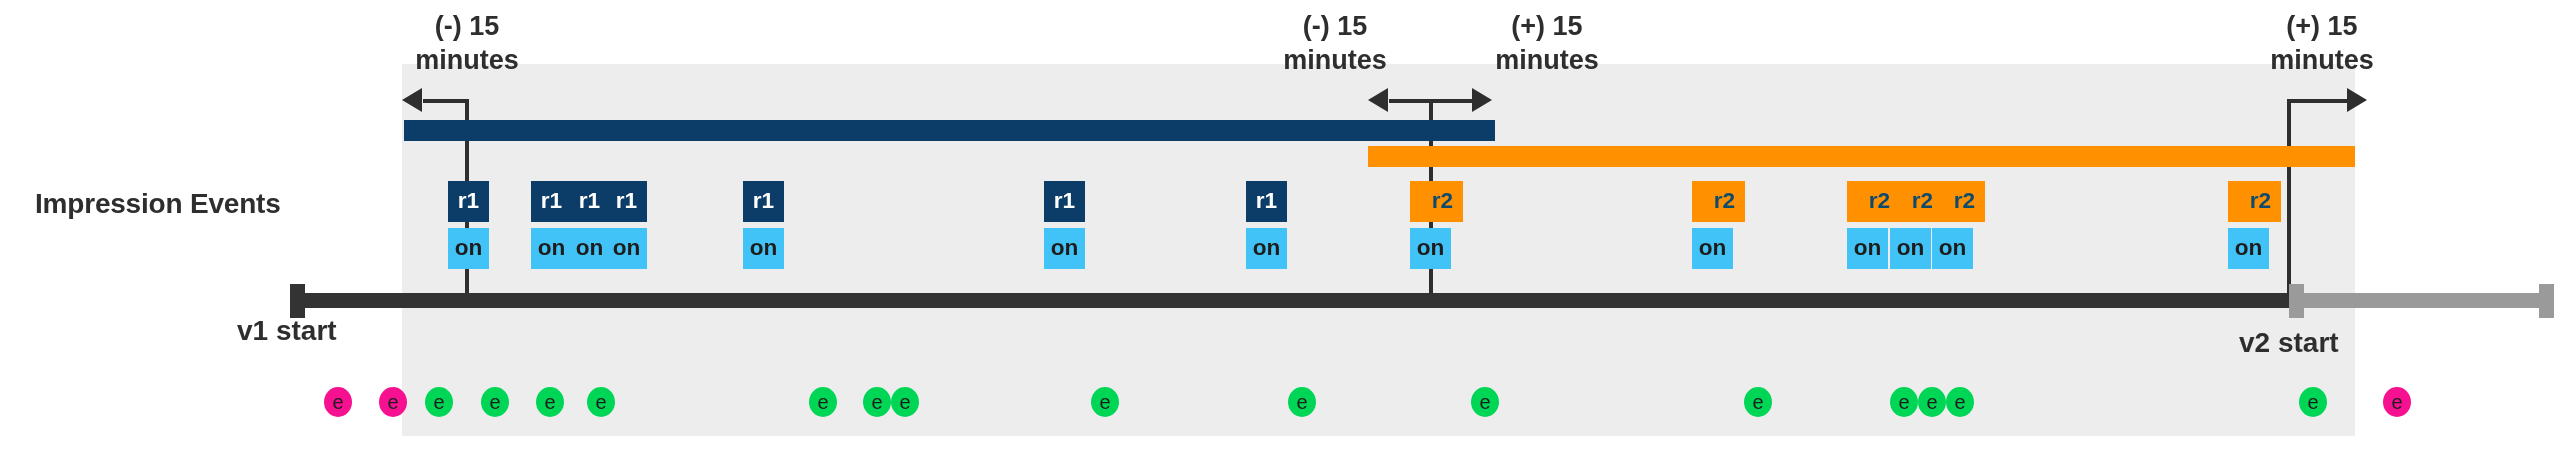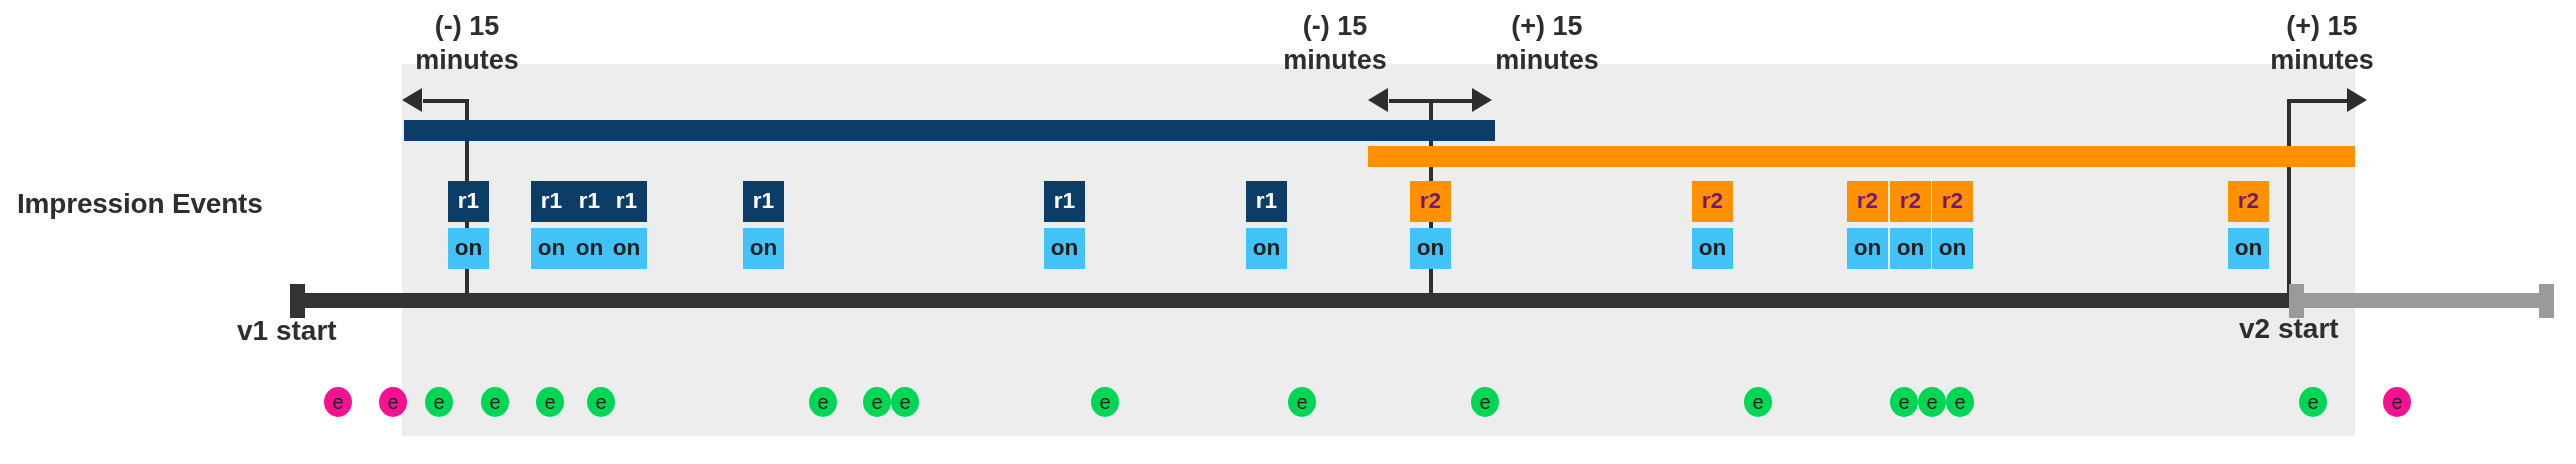--- a/index.html
+++ b/index.html
@@ -97,21 +97,21 @@
     width: 41px;
     height: 41px;
     display: flex;
     align-items: center;
     justify-content: center;
     font-size: 22.6px;
     font-weight: 700;
     line-height: 1;
   }
   .chip.r1 { background: #0b3d68; color: #ffffff; }
-  .chip.r2 { background: #ff9100; color: #701a75; }
+  .chip.r2 { background: #ff9100; color: #0c4a6e; padding-left: 12px; }
   .chip.on { background: #41c3f7; color: #1d1d1d; }
 
   
   .dot {
     position: absolute;
     width: 28px;
     height: 30px;
     border-radius: 50%;
     display: flex;
     align-items: center;
@@ -167,21 +167,21 @@
     <span>(+) 15</span>
     <span class="l2">minutes</span>
   </div>
   <div class="arrow-shaft" style="left:2289px; top:99px; width:58px;"></div>
   <div class="arrow-head right" style="left:2347px; top:88px;"></div>
   <div class="vline" style="left:2287px; top:99px; height:202px;"></div>
 
   <div class="vbar v1" style="left:404px; top:120px; width:1091px; height:20.7px;"></div>
   <div class="vbar v2" style="left:1368px; top:146px; width:987px; height:20.7px;"></div>
 
-  <div class="row-label" style="left:17px; top:188px;">Impression Events</div>
+  <div class="row-label" style="left:35px; top:188px;">Impression Events</div>
 
   <div id="impression-layer">
       <div class="chip r1" style="left: 448px; top: 181px;">r1</div>
       <div class="chip on" style="left: 448px; top: 228px;">on</div>
       <div class="chip r1" style="left: 531px; top: 181px;">r1</div>
       <div class="chip on" style="left: 531px; top: 228px;">on</div>
       <div class="chip r1" style="left: 569px; top: 181px;">r1</div>
       <div class="chip on" style="left: 569px; top: 228px;">on</div>
       <div class="chip r1" style="left: 606px; top: 181px;">r1</div>
       <div class="chip on" style="left: 606px; top: 228px;">on</div>
@@ -205,21 +205,21 @@
       <div class="chip on" style="left: 2228px; top: 228px;">on</div>
     </div>
 
   <div class="tl-cap dark" style="left:290px; top:284px; width:15px; height:34px;"></div>
   <div class="tl-bar dark" style="left:290px; top:293px; width:2002px; height:15px;"></div>
   <div class="tl-cap light" style="left:2289px; top:284px; width:15px; height:34px;"></div>
   <div class="tl-bar light" style="left:2289px; top:293px; width:265px; height:15px;"></div>
   <div class="tl-cap light" style="left:2539px; top:284px; width:15px; height:34px;"></div>
 
   <div class="tl-marker-label" style="left:237px; top:315px;">v1 start</div>
-  <div class="tl-marker-label" style="left:2239px; top:313px;">v2 start</div>
+  <div class="tl-marker-label" style="left:2239px; top:327px;">v2 start</div>
 
 
   <div id="external-layer">
       <div class="dot pink" style="left: 324px; top: 387px;">e</div>
       <div class="dot pink" style="left: 379px; top: 387px;">e</div>
       <div class="dot green" style="left: 425px; top: 387px;">e</div>
       <div class="dot green" style="left: 481px; top: 387px;">e</div>
       <div class="dot green" style="left: 536px; top: 387px;">e</div>
       <div class="dot green" style="left: 587px; top: 387px;">e</div>
       <div class="dot green" style="left: 809px; top: 387px;">e</div>

